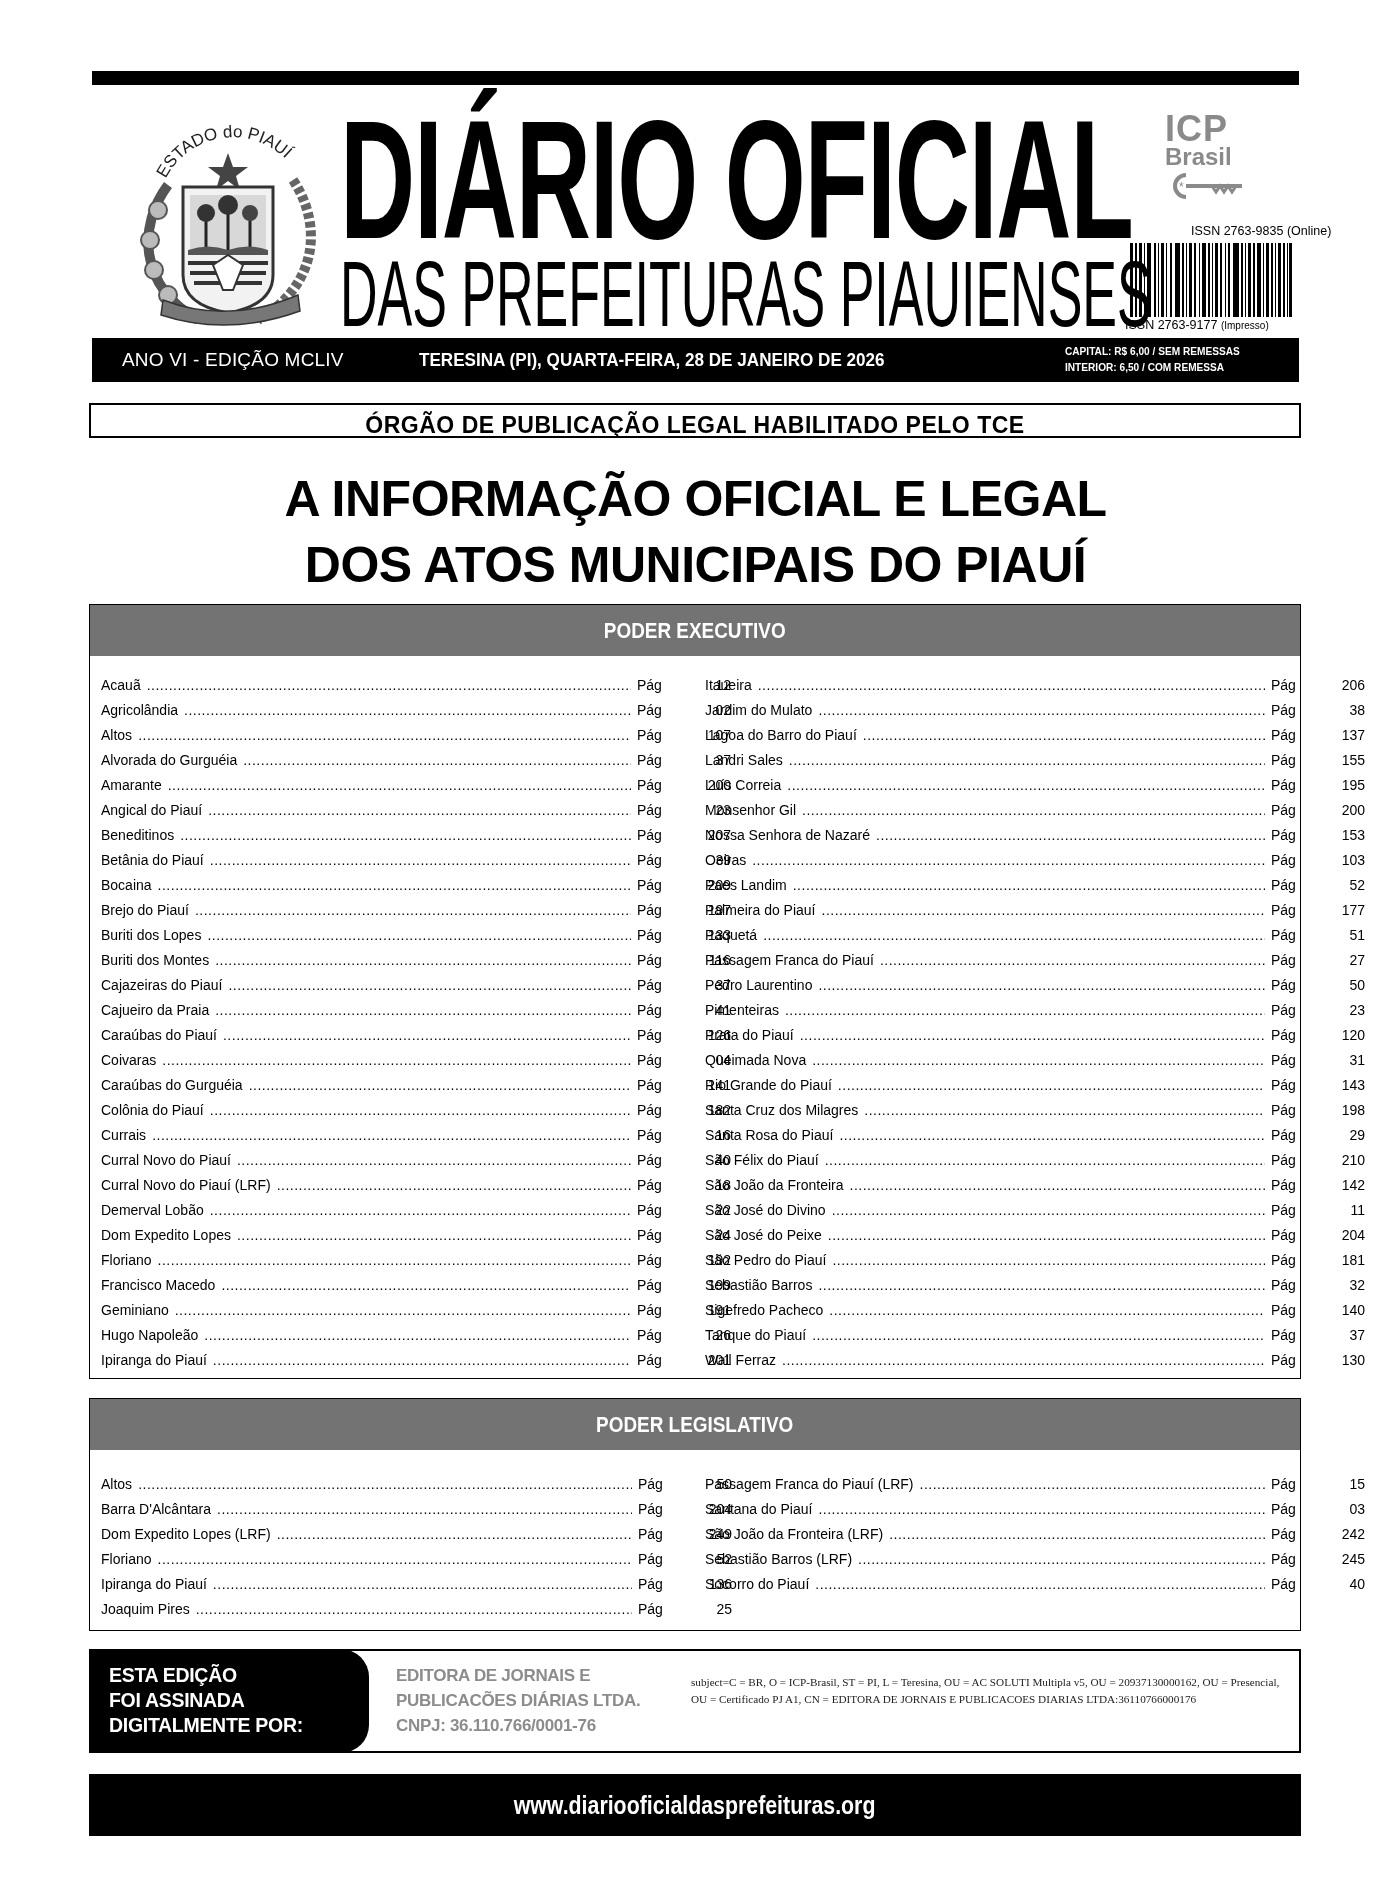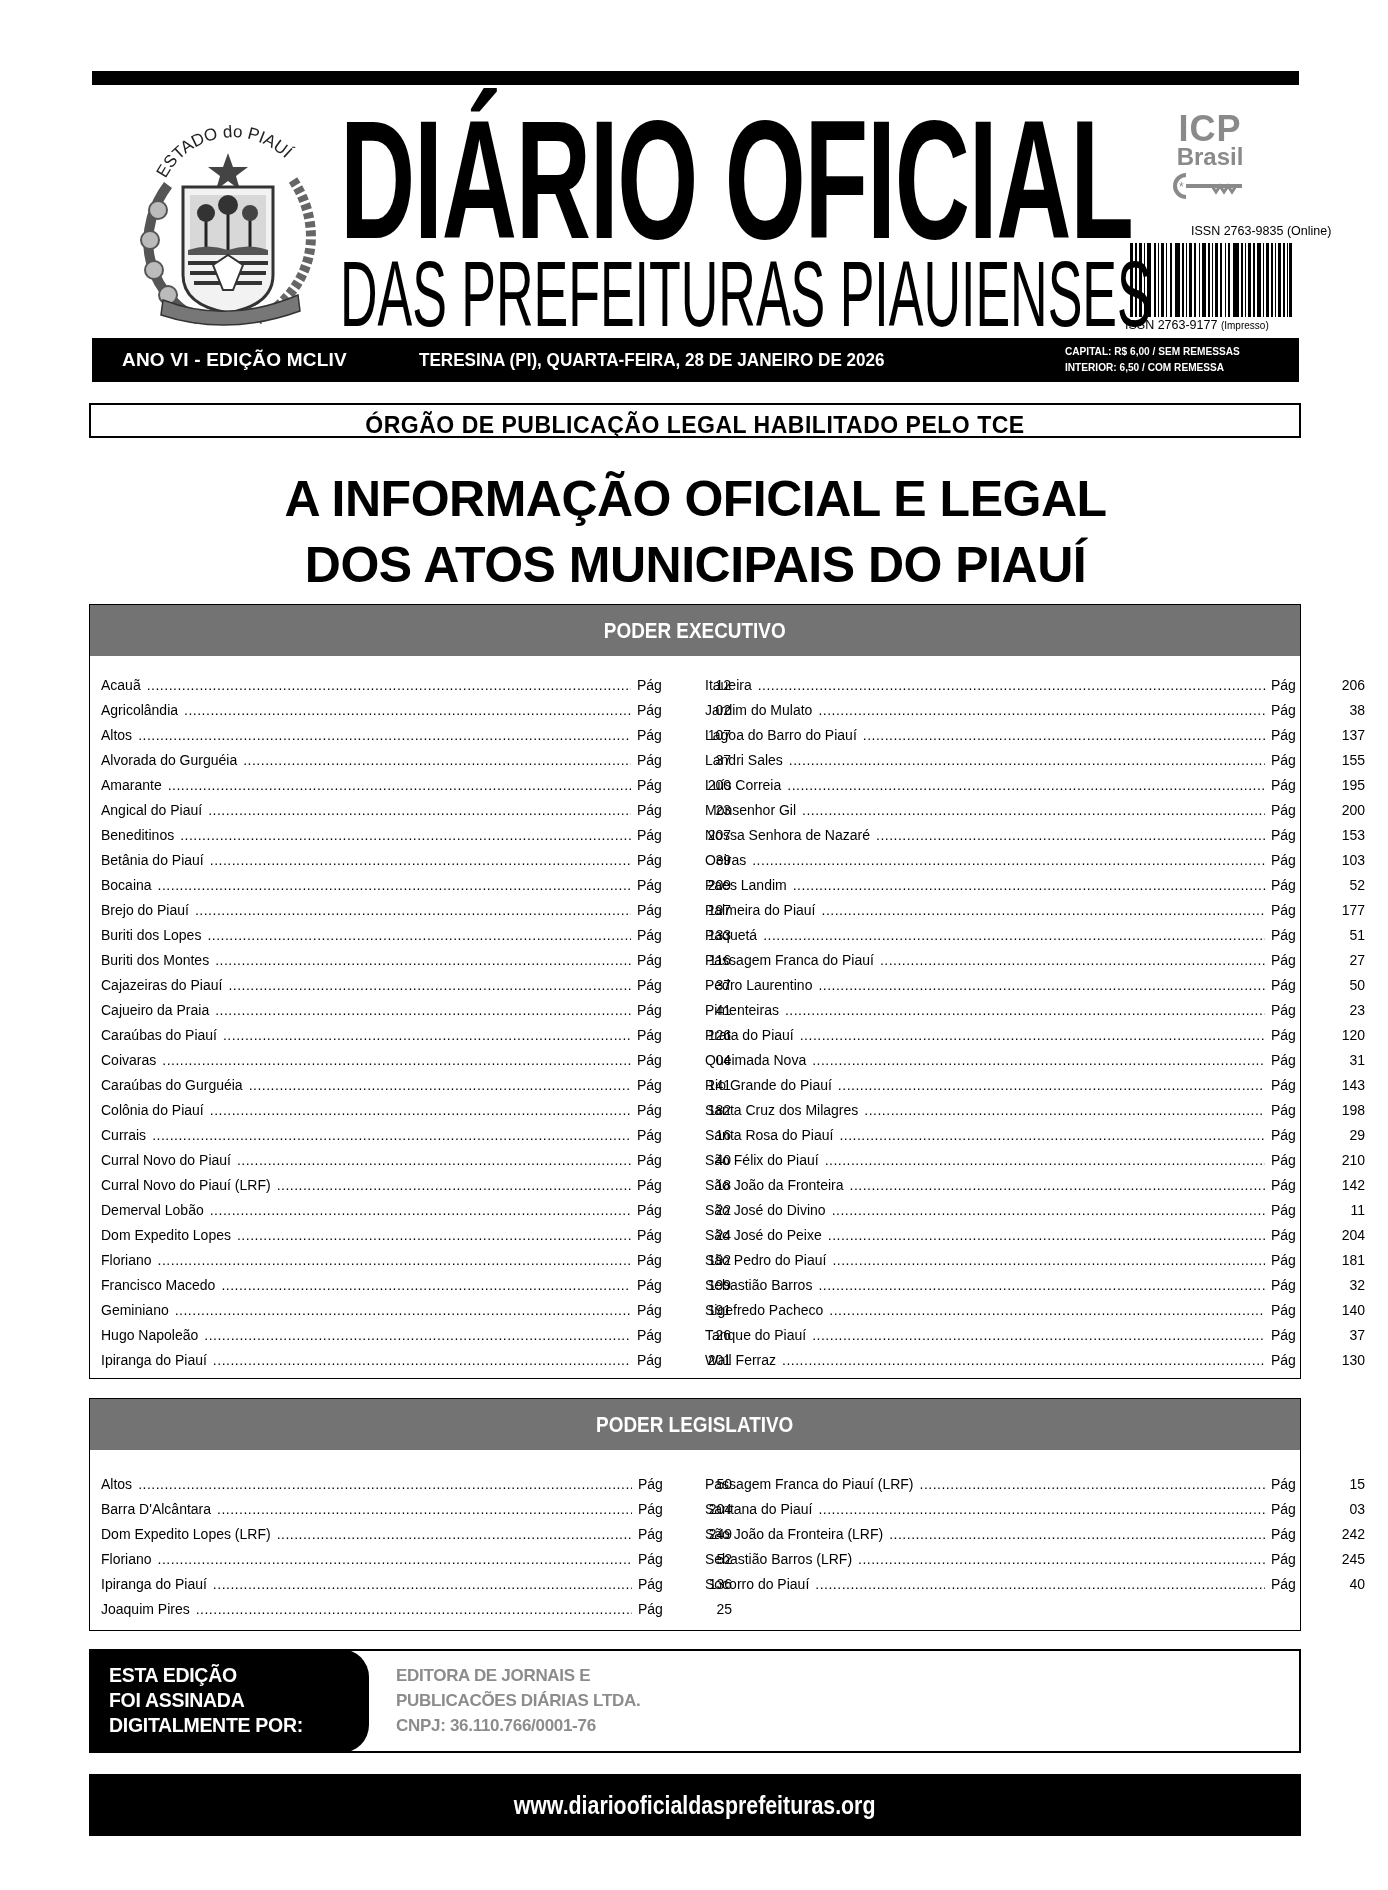--- a/index.html
+++ b/index.html
@@ -22,33 +22,33 @@
     white-space: nowrap; transform-origin: left top; transform: scaleX(0.62);
   }
   .title-sub {
     left: 340px; top: 254px; width: 735px; height: 80px;
     font-family: "Liberation Sans Narrow", "Liberation Sans", sans-serif;
     font-weight: 400; font-size: 92px; line-height: 80px; letter-spacing: 0px;
     white-space: nowrap; transform-origin: left top; transform: scaleX(0.565);
   }
 
   
-  .icp { left: 1165px; top: 113px; width: 90px; height: 100px; color: #8a8a8a; text-align: center; }
+  .icp { left: 1165px; top: 113px; width: 90px; height: 100px; color: #8a8a8a; text-align: left; }
   .icp .icp-top { font-size: 36px; font-weight: 700; line-height: 32px; letter-spacing: 1px; }
   .icp .icp-bottom { font-size: 24px; font-weight: 700; line-height: 24px; }
   .icp svg { display: block; margin: 2px auto 0; }
 
   .issn-online { left: 1191px; top: 224px; width: 170px; font-size: 12.5px; line-height: 14px; white-space: nowrap; }
   .barcode { left: 1130px; top: 243px; width: 162px; height: 74px; }
   .issn-print { left: 1125px; top: 318px; width: 170px; font-size: 12.5px; line-height: 14px; white-space: nowrap; }
   .issn-print .small { font-size: 10px; }
 
   
   .info-bar { left: 92px; top: 338px; width: 1207px; height: 44px; background: #000; color: #fff; }
-  .info-bar .edition { position: absolute; left: 30px; top: 11px; font-size: 19px; font-weight: 700; letter-spacing: 0.2px; white-space: nowrap; }
+  .info-bar .edition { position: absolute; left: 30px; top: 11px; font-size: 19px; font-weight: 400; letter-spacing: 0.2px; white-space: nowrap; }
   .info-bar .date { position: absolute; left: 327px; top: 12px; font-size: 18px; font-weight: 700; white-space: nowrap; transform-origin: left top; transform: scaleX(0.95); }
   .info-bar .price { position: absolute; left: 973px; top: 5px; font-size: 11.5px; font-weight: 700; line-height: 16px; white-space: nowrap; transform-origin: left top; transform: scaleX(0.88); }
 
   
   .tce-box { left: 89px; top: 403px; width: 1212px; height: 35px; border: 2px solid #000; text-align: center; }
   .tce-box span { display: inline-block; font-size: 23px; font-weight: 700; line-height: 41px; letter-spacing: 0.5px; white-space: nowrap; }
 
   
   .headline { left: 92px; top: 466px; width: 1207px; text-align: center; font-size: 50px; font-weight: 900; line-height: 66px; letter-spacing: -0.5px; }
   .headline div { white-space: nowrap; text-align: center; }
@@ -634,17 +634,18 @@
   <div class="sign-black">
     <div>ESTA EDIÇÃO</div>
     <div>FOI ASSINADA</div>
     <div>DIGITALMENTE POR:</div>
   </div>
   <div class="sign-company">
     <div>EDITORA DE JORNAIS E</div>
     <div>PUBLICACÕES DIÁRIAS LTDA.</div>
     <div>CNPJ: 36.110.766/0001-76</div>
   </div>
+  <div class="sign-cert">subject=C = BR, O = ICP-Brasil, ST = PI, L = Teresina, OU = AC SOLUTI Multipla v5, OU = 20937130000162, OU = Presencial, OU = Certificado PJ A1, CN = EDITORA DE JORNAIS E PUBLICACOES DIARIAS LTDA:36110766000176</div>
 </div>
 
 <div class="abs url-bar">
   <span>www.diariooficialdasprefeituras.org</span>
 </div>
 
 </body></html>

